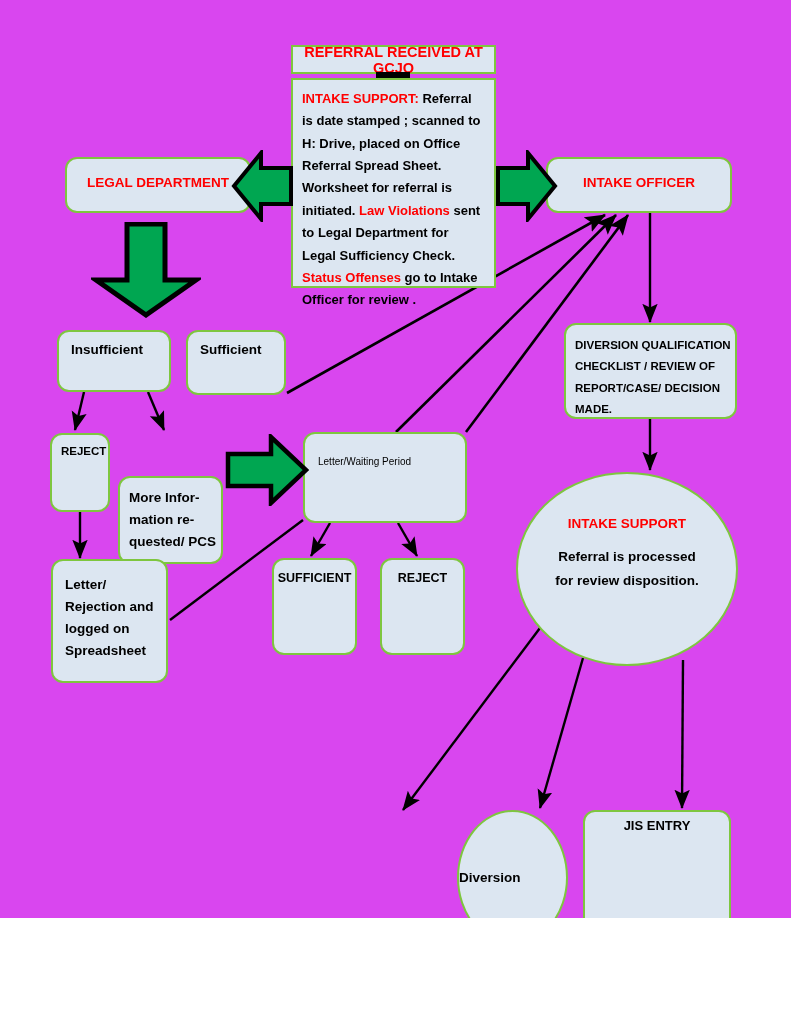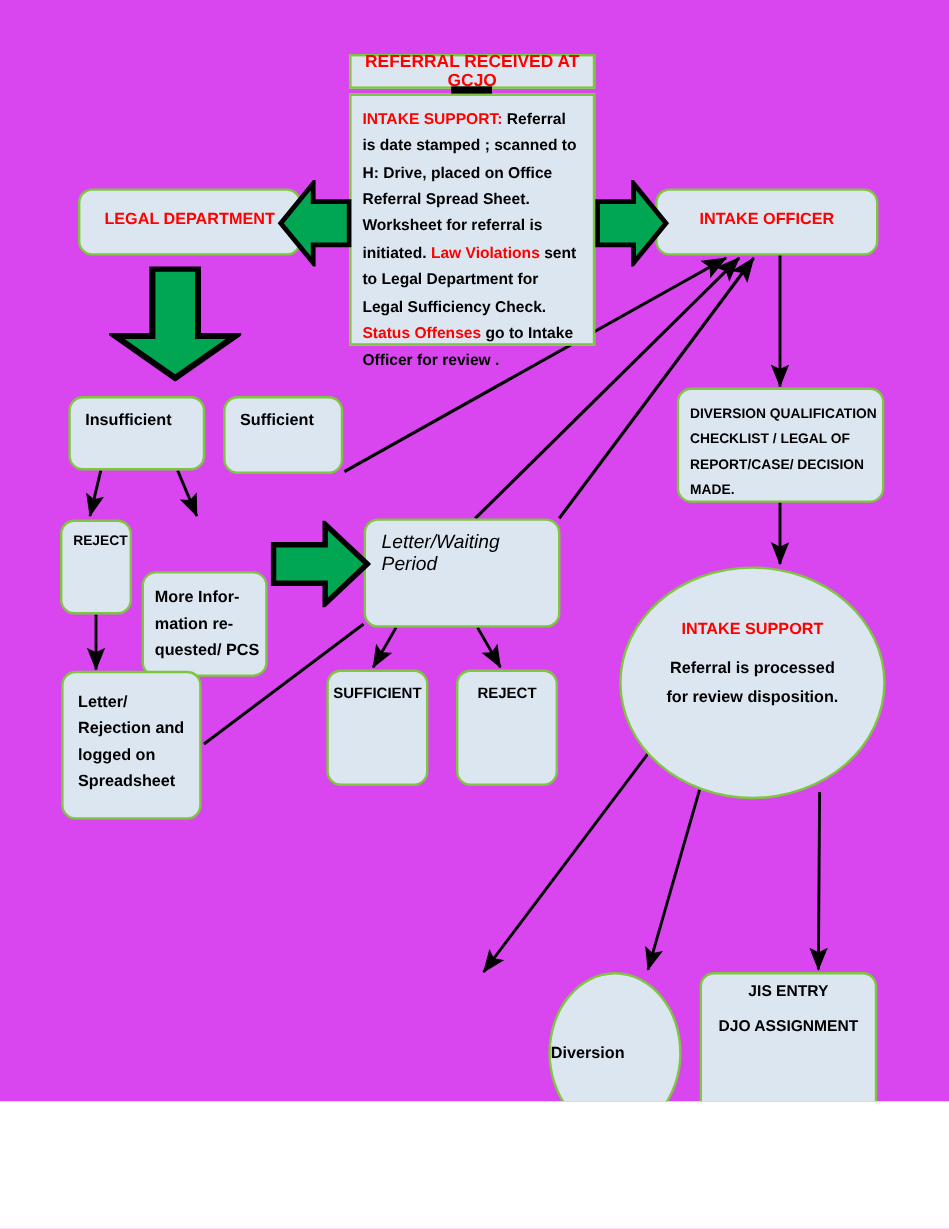--- a/index.html
+++ b/index.html
@@ -89,24 +89,23 @@
     font-weight: bold;
     line-height: 1.62;
   }
   #n-letter-rejection {
     padding: 13px 0 0 12px;
     font-size: 13.5px;
     font-weight: bold;
     line-height: 1.62;
   }
   #n-letter-waiting {
-    padding: 10px 0 0 13px;
-    font-size: 16px;
+    padding: 22px 0 0 13px;
+    font-size: 10px;
     font-weight: normal;
-    font-style: italic;
   }
   #n-sufficient2, #n-reject2 {
     padding-top: 11px;
     align-items: center;
     text-align: center;
     font-size: 12.5px;
     font-weight: bold;
   }
   #n-diversion-checklist {
     padding: 10px 0 0 9px;
@@ -268,32 +267,31 @@
 
   <div class="node rounded" id="n-sufficient2" style="left:272px; top:558px; width:85px; height:97px;">
     <span class="txt">SUFFICIENT</span>
   </div>
 
   <div class="node rounded" id="n-reject2" style="left:380px; top:558px; width:85px; height:97px;">
     <span class="txt">REJECT</span>
   </div>
 
   <div class="node rounded" id="n-diversion-checklist" style="left:564px; top:323px; width:173px; height:96px;">
-    <span class="txt">DIVERSION QUALIFICATION CHECKLIST / LEGAL OF REPORT/CASE/ DECISION MADE.</span>
+    <span class="txt">DIVERSION QUALIFICATION CHECKLIST / REVIEW OF REPORT/CASE/ DECISION MADE.</span>
   </div>
 
   <div class="node ellipse" id="n-intake-support-circle" style="left:516px; top:472px; width:222px; height:194px;">
     <span class="txt title-red">INTAKE SUPPORT</span>
     <span class="txt sub" style="white-space:pre-line;">Referral is processed
 for review disposition.</span>
   </div>
 
 
   <div class="node ellipse" id="n-diversion" style="left:457px; top:810px; width:111px; height:135px;">
     <span class="txt">Diversion</span>
   </div>
 
   <div class="node rounded" id="n-jis" style="left:583px; top:810px; width:148px; height:135px;">
     <span class="txt">JIS ENTRY</span>
-    <span class="txt">DJO ASSIGNMENT</span>
   </div>
 
 </div>
 
 </body></html>

